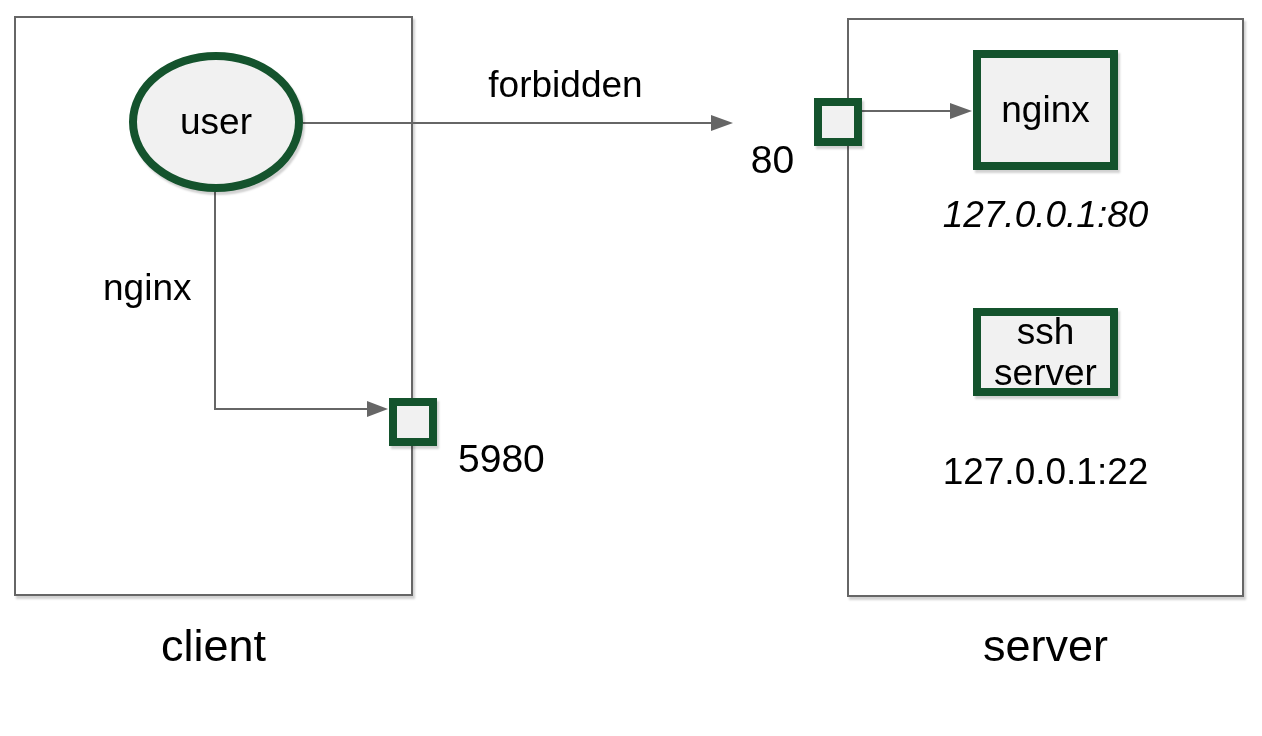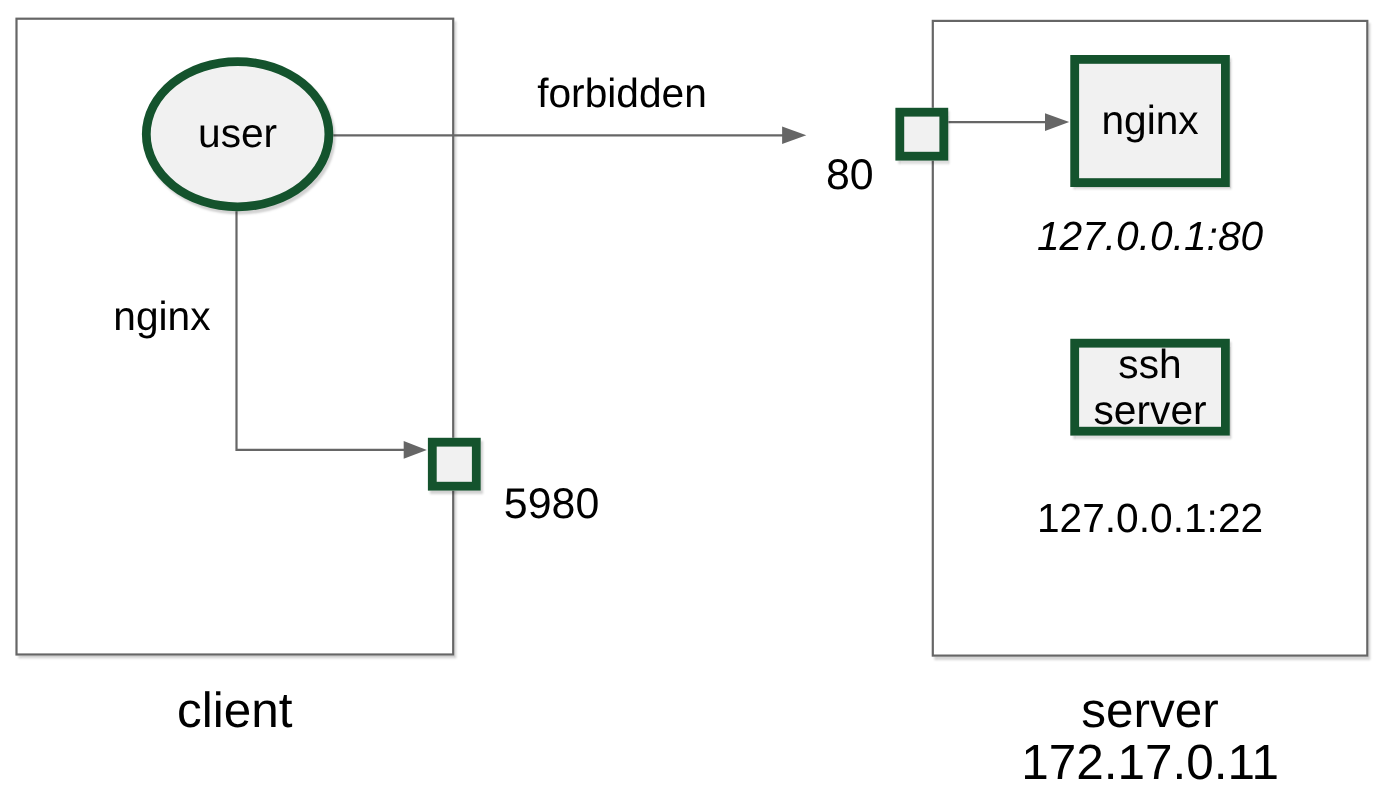--- a/index.html
+++ b/index.html
@@ -76,16 +76,15 @@
   <div class="abs shape" style="left:973px;top:308px;width:145px;height:88px;">
     <span class="node-label">
       <span>ssh</span><br>
       <span>server</span>
     </span>
   </div>
   <div class="abs caption" style="left:923px;top:453px;width:245px;">127.0.0.1:22</div>
 
   <div class="abs outer-label" style="left:847px;top:623px;width:397px;">
     <span>server</span><br>
-    <span>172.17.0.11</span>
   </div>
 
 </div>
 
 </body></html>

